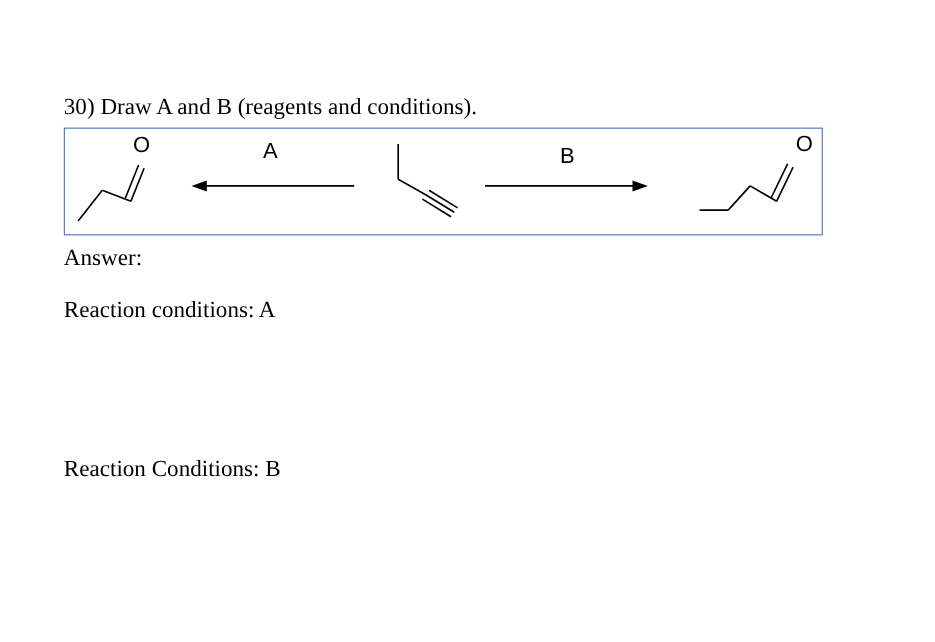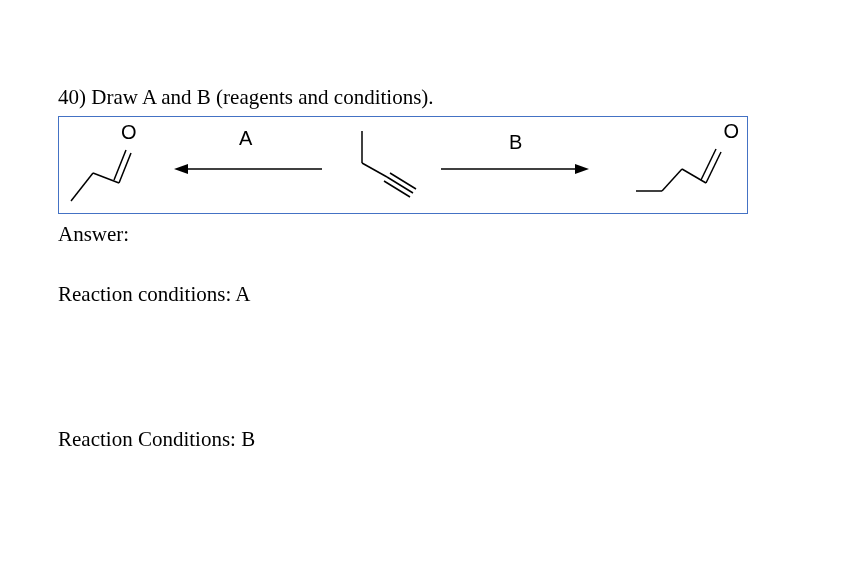--- a/index.html
+++ b/index.html
@@ -59,21 +59,21 @@
       position: absolute;
       left: 115px;
       top: 42px;
     }
     .arrow-right {
       position: absolute;
       left: 380px;
       top: 42px;
     }
     .answer-label {
-      margin-bottom: 35px;
+      margin-bottom: 22px;
     }
     .conditions-a {
       margin-bottom: 120px;
     }
     .conditions-b {
     }
     
     .oxygen-left {
       position: absolute;
       left: 62px;
@@ -86,21 +86,21 @@
       right: 8px;
       top: 3px;
       font-family: Arial, sans-serif;
       font-size: 20px;
     }
   </style>
 </head>
 <body>
 
 <div class="question-text">
-  <span>40)</span>
+  <span>30)</span>
   <span>Draw A and B (reagents and conditions).</span>
 </div>
 
 <div class="diagram-box">
 
   <div class="molecule-left">
     <svg width="75" height="80">
 
       <line x1="2" y1="76" x2="24" y2="48" stroke="#000" stroke-width="1.5"></line>
 

